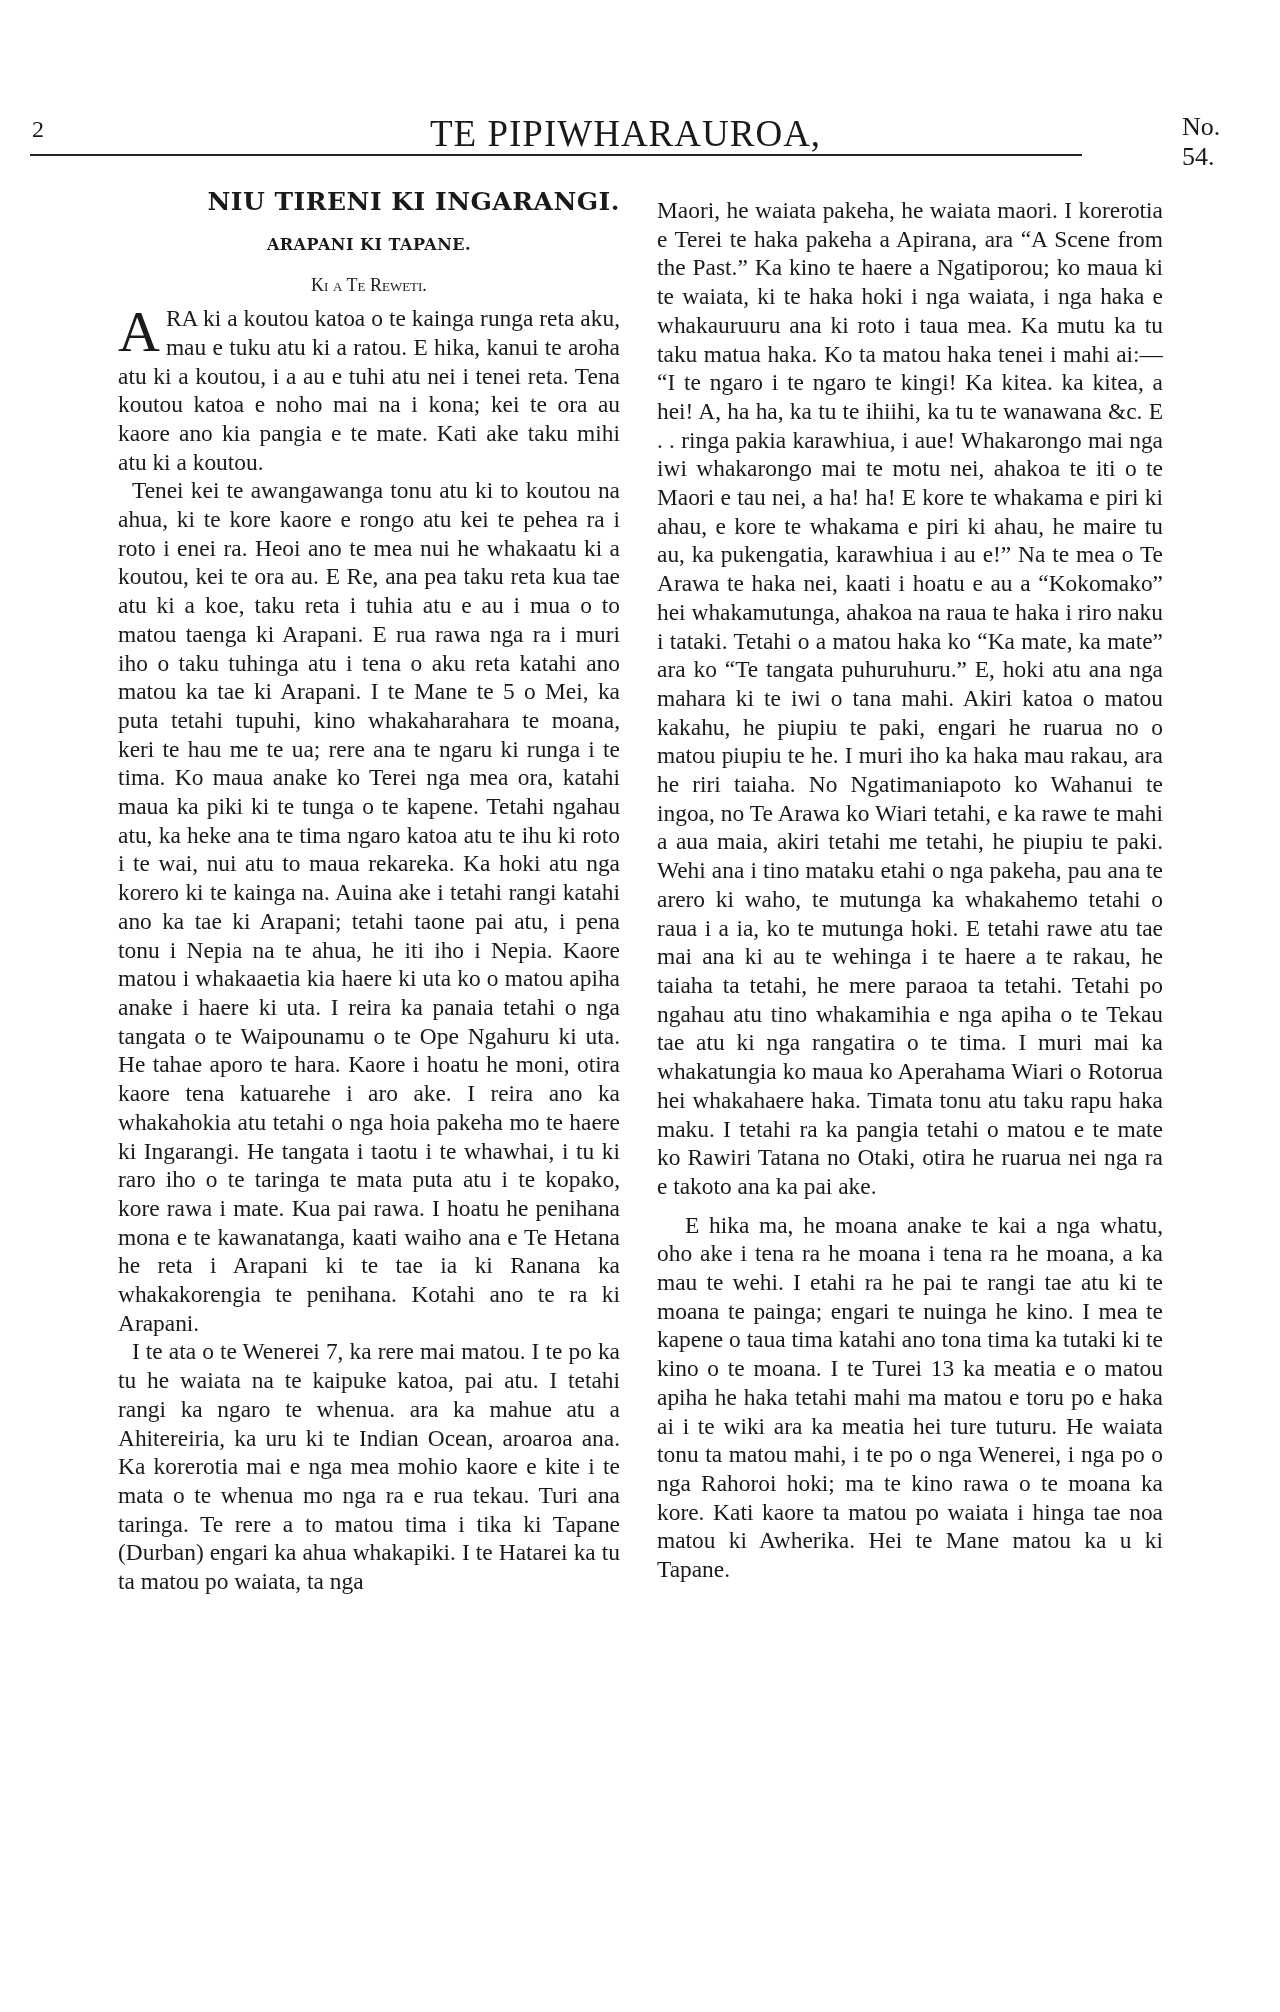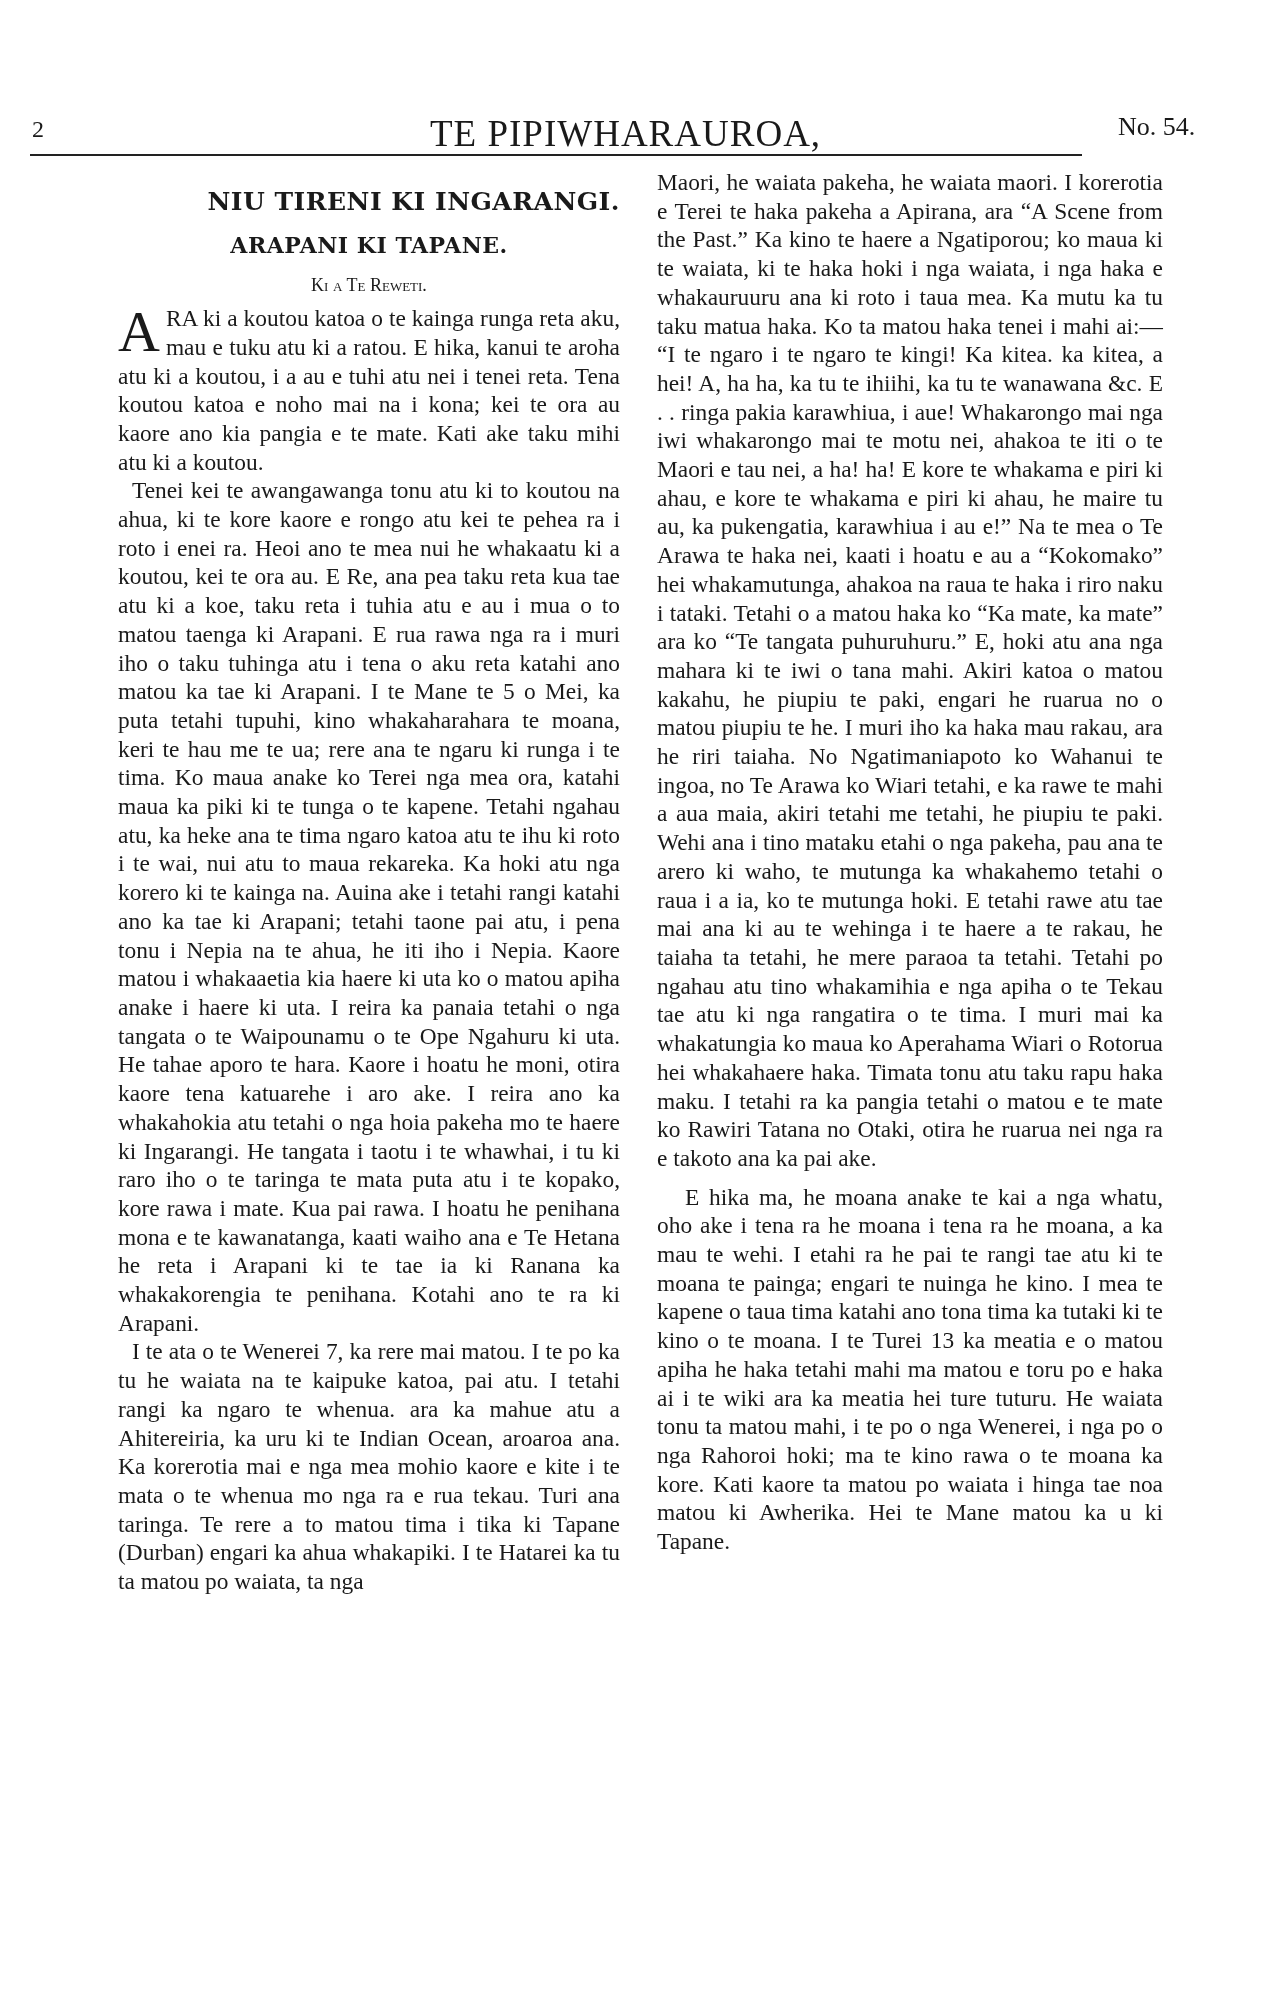--- a/index.html
+++ b/index.html
@@ -5,38 +5,38 @@
   html, body { margin: 0; padding: 0; background: #ffffff; }
   body {
     width: 1280px; height: 2012px; position: relative; overflow: hidden;
     font-family: "Liberation Serif", "DejaVu Serif", serif; color: #1a1a1a;
   }
   .header {
     position: absolute; left: 30px; top: 112px; width: 1180px; height: 42px;
   }
   .page-number { position: absolute; left: 2px; top: 4px; font-size: 24px; }
   .running-title { position: absolute; left: 400px; top: 0; font-size: 37px; letter-spacing: 1px; }
-  .issue-number { position: absolute; left: 1088px; top: 0; font-size: 26px; }
+  .issue-number { position: absolute; left: 1152px; top: 0; font-size: 26px; }
   .header-rule {
     position: absolute; left: 30px; top: 154px; width: 1052px; height: 0;
     border-top: 2px solid #222;
   }
   .column {
     position: absolute; top: 170px; font-size: 23.4px; line-height: 28.7px;
     text-align: justify; hyphens: manual;
   }
   .col-left { left: 118px; width: 502px; }
-  .col-right { left: 657px; width: 506px; top: 168px; }
+  .col-right { left: 657px; width: 506px; top: 196px; }
   .title {
     text-align: right; font-family: "DejaVu Serif", serif; font-weight: bold;
     font-size: 25px; margin: 18px 0 14px 0; letter-spacing: 0.5px;
   }
   .subtitle {
     text-align: center; font-family: "DejaVu Serif", serif; font-weight: bold;
-    font-size: 22px; margin: 0 0 12px 0; letter-spacing: 0.5px;
+    font-size: 16px; margin: 0 0 12px 0; letter-spacing: 0.5px;
   }
   .salutation { text-align: center; font-variant: small-caps; font-size: 18px; margin: 0 0 4px 0; }
   p { margin: 0; text-indent: 14px; }
   p.first { text-indent: 0; }
   p.spaced { margin-top: 10px; text-indent: 28px; }
   p.noindent { text-indent: 0; }
   .dropcap {
     float: left; font-size: 58px; line-height: 48px; margin: 4px 6px 0 0; font-family: "Liberation Serif", serif;
   }
 </style>

